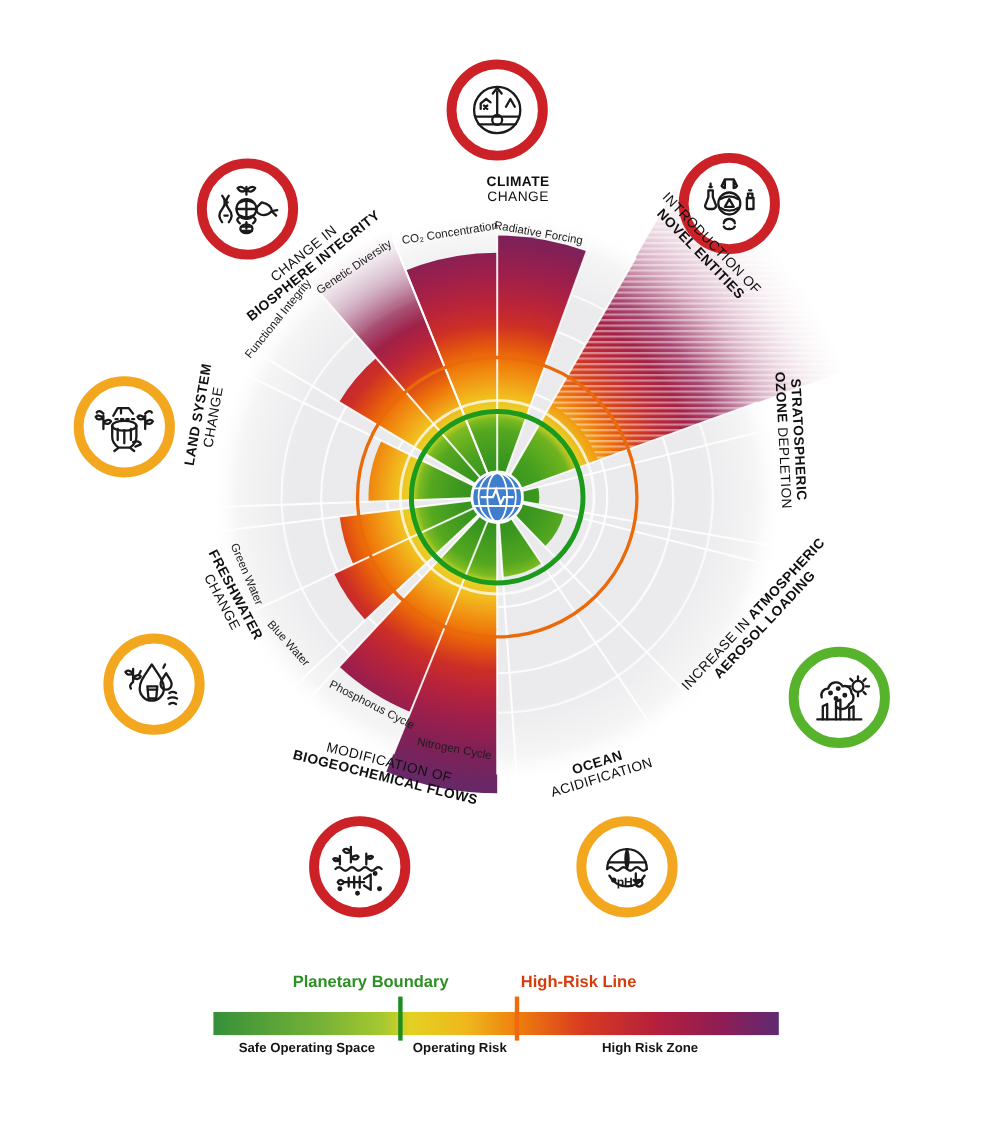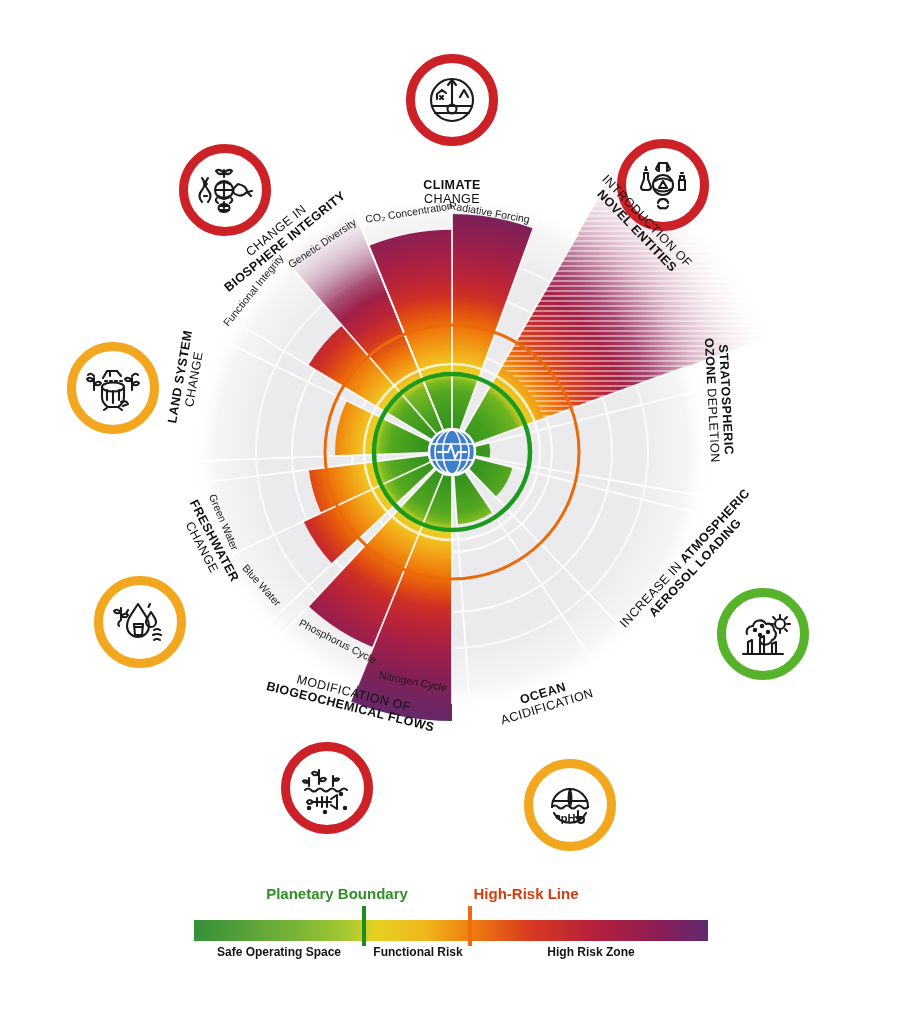--- a/index.html
+++ b/index.html
@@ -213,21 +213,21 @@
       <circle cx="24" cy="28" r="1.2"></circle>
           <circle cx="31" cy="24" r="1.2"></circle>
           <circle cx="37" cy="30" r="1.2"></circle>
           <circle cx="29" cy="33" r="1.2"></circle>
       <circle cx="49" cy="22" r="5"></circle>
       <path d="M49,13 v3 M49,28 v3 M42,22 h-3 M56,22 h3 M44,17 l-2,-2 M54,17 l2,-2 M54,27 l2,2"></path>
     </g>
   </svg>
 </div>
 
-<div class="badge yellow" style="left:524px;top:759px;width:92px;height:92px;text-align:center;">
+<div class="badge yellow" style="left:524px;top:742px;width:92px;height:92px;text-align:center;">
   <svg width="64" height="64" viewBox="0 0 64 64">
     <g class="lineart">
       <path d="M14,34 a18,18 0 0 1 36,0"></path>
       <path d="M32,16 a10,18 0 0 0 0,18 M32,16 a10,18 0 0 1 0,18 M32,16 v18 M15,28 h34"></path>
       <path d="M14,34 q3,-3 6,0 t6,0 t6,0 t6,0 t6,0 t6,0"></path>
       <path d="M14,34 a18,18 0 0 0 36,0" opacity="0"></path>
       <path d="M16,40 a18,18 0 0 0 32,0"></path>
       <circle cx="20" cy="44" r="1.3"></circle>
           <circle cx="43" cy="47" r="3"></circle>
       <path d="M40,38 v8 M38,44 l2,2 2,-2"></path>
@@ -272,21 +272,21 @@
       <path d="M21,31 v10 c0,5 3,8 6,10 l-4,3 M43,31 v10 c0,5 -3,8 -6,10 l4,3 M27,51 h10"></path>
       <path d="M26,34 v10 M32,35 v12 M38,34 v10"></path>
       <path d="M40,46 q6,-2 7,2 l-5,2"></path>
       <path d="M22,22 l4,-7 h10 l4,5 M29,15 v5 M24,25 h2 M29,25 h2 M34,25 h2 M39,25 h2"></path>
       <path d="M13,34 v-12 M13,24 q-5,-4 -7,-1 q2,4 7,1 M13,28 q5,-4 7,-1 q-2,4 -7,1 M13,20 q-4,-4 -6,-1"></path>
       <path d="M51,34 v-12 M51,24 q-5,-4 -7,-1 q2,4 7,1 M51,28 q5,-4 7,-1 q-2,4 -7,1 M51,20 q4,-4 6,-1"></path>
     </g>
   </svg>
 </div>
 
-<div class="lbl" style="left:372px;top:158px;width:160px;margin-top:20px;">
+<div class="lbl" style="left:391px;top:158px;width:160px;">
   <div class="l1 b">CLIMATE</div>
   <div class="l2 r">CHANGE</div>
 </div>
 
 <div class="lbl" style="left:193px;top:222px;width:175px;transform:rotate(-39deg);">
   <div class="l1 r">CHANGE IN</div>
   <div class="l2 b">BIOSPHERE INTEGRITY</div>
 </div>
 
 <div class="lbl" style="left:552px;top:212px;width:180px;transform:rotate(46deg);">
@@ -333,17 +333,17 @@
 <div class="sub" style="left:288px;top:635px;width:100px;transform:rotate(27deg);">Phosphorus Cycle</div>
 <div class="sub" style="left:369px;top:675px;width:88px;transform:rotate(11deg);">Nitrogen Cycle</div>
 
 <div id="legend">
   <div class="leg-title" style="left:337px;top:893px;color:#2e8f25;">Planetary Boundary</div>
   <div class="leg-title" style="left:480px;top:893px;color:#d63c0b;margin-left:46px;">High-Risk Line</div>
   <div id="leg-bar" style="background: linear-gradient(to right, rgb(53, 144, 58) 0%, rgb(122, 180, 54) 20%, rgb(166, 201, 48) 30%, rgb(228, 209, 34) 35%, rgb(240, 182, 28) 45%, rgb(238, 125, 14) 54%, rgb(217, 60, 32) 65%, rgb(181, 32, 60) 78%, rgb(142, 29, 85) 90%, rgb(95, 42, 113) 100%);"></div>
   <div class="leg-tick" id="tick-boundary" style="background: rgb(31, 140, 31); left: 361.62px;"></div>
   <div class="leg-tick" id="tick-highrisk" style="background: rgb(239, 106, 12); left: 468.018px;"></div>
   <div class="leg-zone" style="left:279px;">Safe Operating Space</div>
-  <div class="leg-zone" style="left:418px;">Functional Risk</div>
+  <div class="leg-zone" style="left:418px;">Operating Risk</div>
   <div class="leg-zone" style="left:591px;">High Risk Zone</div>
 </div>
 
 </div>
 
 </body></html>

